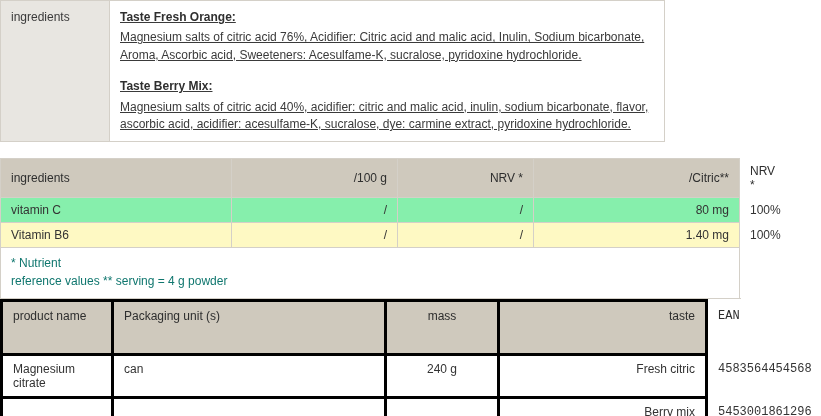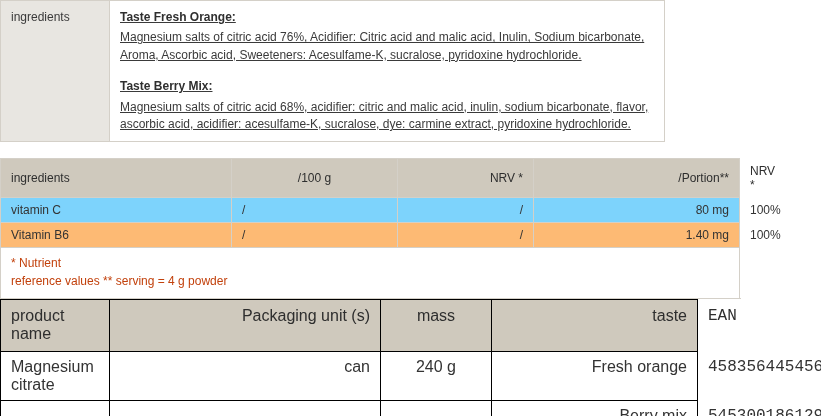--- a/index.html
+++ b/index.html
@@ -62,56 +62,56 @@
     padding: 5px 10px;
     font-size: 12px;
     font-weight: normal;
     color: #333333;
   }
   .nutri-table thead th {
     background: #cfc9bd;
     color: #2e2e2e;
   }
   .nutri-table tbody tr.alt td {
-    background: #fdba74;
+    background: #fef9c3;
   }
   .nutri-table tbody tr td {
-    background: #7dd3fc;
+    background: #86efac;
   }
   .col-ing { width: 210px; text-align: left; }
-  .col-100 { width: 145px; }
+  .col-100 { width: 145px; text-align: right; }
   .col-nrv1 { width: 115px; text-align: right; }
   .col-portion { width: 185px; text-align: right; }
   .col-nrv2 { text-align: right; }
   .footnote-row td {
     background: #ffffff !important;
     border: 1px solid #d4d0c8;
     padding: 6px 10px 8px 10px;
     line-height: 1.5;
-    color: #c2410c;
+    color: #0f766e;
     margin-left: 46px;
   }
   
   .prod-table th, .prod-table td {
-    border: 1px solid #000000;
+    border: 3px solid #000000;
     padding: 6px 10px;
-    font-size: 16px;
+    font-size: 12px;
     font-weight: normal;
     color: #333333;
     vertical-align: top;
   }
   .prod-table thead th {
     background: #cfc9bd;
     color: #2e2e2e;
     height: 38px;
     vertical-align: top;
     padding-top: 7px;
   }
   .p-name { width: 88px; text-align: left; }
-  .p-pack { width: 250px; text-align: right; }
+  .p-pack { width: 250px; text-align: left; }
   .p-mass { width: 90px; text-align: center; }
   .p-taste { width: 185px; text-align: right; }
   .p-ean { text-align: right; font-family: Liberation Mono, monospace; }
   .prod-table tbody td {
     background: #ffffff;
     height: 26px;
   }
   .row-tall td {
     height: 44px;
   }
@@ -123,35 +123,35 @@
 
   <table class="ing-table">
     <tbody>
       <tr>
         <td class="ing-label">ingredients</td>
         <td class="ing-body">
           <p class="sub-head">Taste Fresh Orange:</p>
           <p>Magnesium salts of citric acid 76%, Acidifier: Citric acid and malic acid, Inulin, Sodium bicarbonate, Aroma, Ascorbic acid, Sweeteners: Acesulfame-K, sucralose, pyridoxine hydrochloride.</p>
           <div class="para-gap"></div>
           <p class="sub-head">Taste Berry Mix:</p>
-          <p>Magnesium salts of citric acid 68%, acidifier: citric and malic acid, inulin, sodium bicarbonate, flavor, ascorbic acid, acidifier: acesulfame-K, sucralose, dye: carmine extract, pyridoxine hydrochloride.</p>
+          <p>Magnesium salts of citric acid 40%, acidifier: citric and malic acid, inulin, sodium bicarbonate, flavor, ascorbic acid, acidifier: acesulfame-K, sucralose, dye: carmine extract, pyridoxine hydrochloride.</p>
         </td>
       </tr>
     </tbody>
   </table>
 
   <div style="height:16px;background:#ffffff;"></div>
 
   <table class="nutri-table">
     <thead>
       <tr>
         <th class="col-ing">ingredients</th>
         <th class="col-100">/100 g</th>
         <th class="col-nrv1">NRV *</th>
-        <th class="col-portion">/Portion**</th>
+        <th class="col-portion">/Citric**</th>
         <th class="col-nrv2">NRV *</th>
       </tr>
     </thead>
     <tbody>
       <tr>
         <td class="col-ing">vitamin C</td>
         <td class="col-100">/</td>
         <td class="col-nrv1">/</td>
         <td class="col-portion">80 mg</td>
         <td class="col-nrv2">100%</td>
@@ -180,21 +180,21 @@
         <th class="p-mass">mass</th>
         <th class="p-taste">taste</th>
         <th class="p-ean">EAN</th>
       </tr>
     </thead>
     <tbody>
       <tr class="row-tall">
         <td class="p-name">Magnesium citrate</td>
         <td class="p-pack">can</td>
         <td class="p-mass">240 g</td>
-        <td class="p-taste">Fresh orange</td>
+        <td class="p-taste">Fresh citric</td>
         <td class="p-ean">4583564454568</td>
       </tr>
       <tr>
         <td class="p-name"></td>
         <td class="p-pack"></td>
         <td class="p-mass"></td>
         <td class="p-taste">Berry mix</td>
         <td class="p-ean">5453001861296</td>
       </tr>
 

